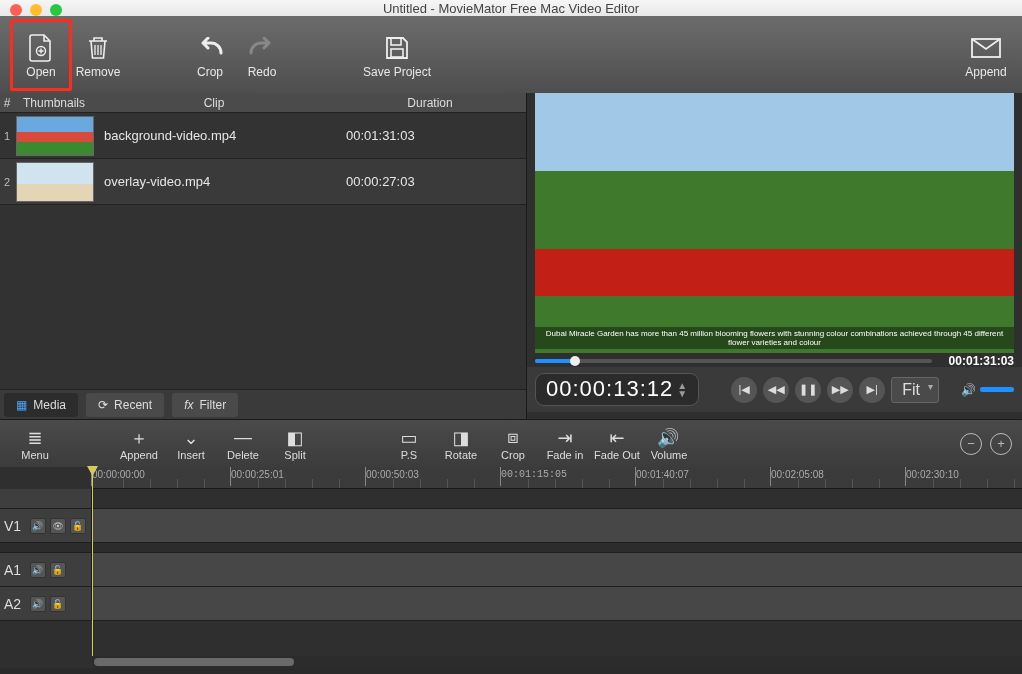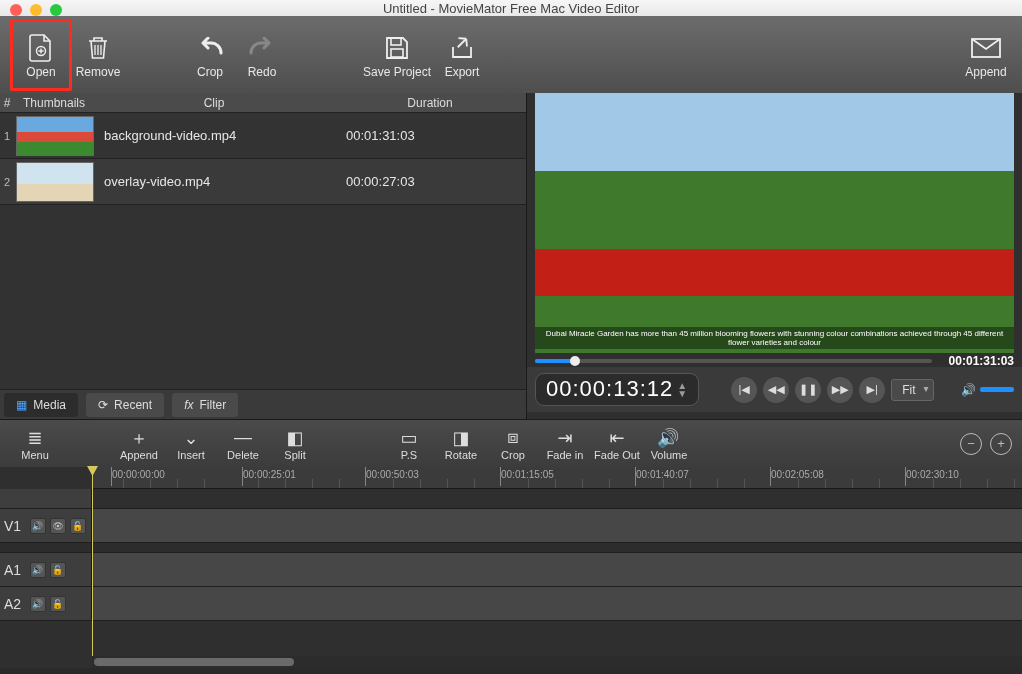--- a/index.html
+++ b/index.html
@@ -57,21 +57,21 @@
 .scrub { margin: 0 8px; height: 12px; display: flex; align-items: center; gap: 6px; }
 .scrub-track { flex: 1; height: 4px; background: #555; border-radius: 2px; position: relative; }
 .scrub-fill { position: absolute; left:0; top:0; bottom:0; width: 10%; background: #1e90ff; border-radius: 2px; }
 .scrub-knob { position: absolute; left: 10%; top: -3px; width: 10px; height: 10px; background: #eee; border-radius: 50%; transform: translateX(-50%); }
 .scrub-time { color: #fff; font-weight: bold; min-width: 76px; text-align: right; font-size: 12px; }
 
 .transport { display: flex; align-items: center; gap: 6px; padding: 6px 8px; background: #3a3a3a; }
 .timecode { font-family: "Courier New", monospace; font-size: 22px; color: #fff; background: #2b2b2b; padding: 2px 10px; border: 1px solid #555; border-radius: 9px; letter-spacing: 1px; }
 .timecode .stepper { display: inline-block; margin-left: 4px; font-size: 10px; line-height: 8px; color: #999; vertical-align: middle;}
 .round-btn { width: 26px; height: 26px; border-radius: 50%; background: #555; display: flex; align-items: center; justify-content: center; color: #ddd; cursor: pointer; font-size: 11px; }
-.fit-sel { background: #4a4a4a; border: 1px solid #666; color: #ddd; padding: 3px 18px 3px 10px; border-radius: 3px; cursor: pointer; position: relative; font-size: 12px;}
+.fit-sel { background: #4a4a4a; border: 1px solid #666; color: #ddd; padding: 3px 18px 3px 10px; border-radius: 3px; cursor: pointer; position: relative; font-size: 16px;}
 .fit-sel:after { content: "▾"; position: absolute; right: 5px; top: 3px; font-size: 10px; color:#aaa;}
 .vol { display: flex; align-items: center; gap: 4px; margin-left: auto; }
 .vol-bar { width: 34px; height: 5px; background: #1e90ff; border-radius: 2px; }
 
 
 .tl-toolbar { height: 48px; background: linear-gradient(#4a4a4a,#3c3c3c); display: flex; align-items: center; padding: 0 10px; gap: 2px; border-top: 1px solid #1a1a1a;}
 .tl-btn { display: flex; flex-direction: column; align-items: center; justify-content: center; width: 50px; color: #ddd; cursor: pointer; }
 .tl-btn .ico { font-size: 18px; height: 22px; display:flex; align-items:center;}
 .tl-btn .lbl { font-size: 11px; }
 .tl-spacer { width: 60px; }
@@ -154,29 +154,20 @@
   <div class="tb-btn" style="width:78px">
     <div class="ico">
       <svg width="28" height="28" viewBox="0 0 28 28">
           <path d="M4 4h16l4 4v16H4z" fill="none" stroke="#eee" stroke-width="1.8"></path>
           <rect x="8" y="4" width="10" height="7" fill="none" stroke="#eee" stroke-width="1.6"></rect>
           <rect x="8" y="15" width="12" height="8" fill="none" stroke="#eee" stroke-width="1.6"></rect>
         </svg>
     </div>
     <div class="lbl">Save Project</div>
   </div>
-  <div class="tb-btn">
-    <div class="ico">
-      <svg width="28" height="28" viewBox="0 0 28 28">
-          <path d="M5 13v10h18V13" fill="none" stroke="#eee" stroke-width="1.8"></path>
-          <path d="M14 3v12M14 3l6 5M14 3l-6 5" fill="none" stroke="#eee" stroke-width="1.8" transform="rotate(45 14 9)"></path>
-        </svg>
-    </div>
-    <div class="lbl">Export</div>
-  </div>
   <div class="spacer"></div>
   <div class="tb-btn">
     <div class="ico">
       <svg width="32" height="22" viewBox="0 0 32 22">
           <rect x="2" y="2" width="28" height="18" fill="none" stroke="#eee" stroke-width="1.8"></rect>
           <path d="M2 2l14 10L30 2" fill="none" stroke="#eee" stroke-width="1.8"></path>
         </svg>
     </div>
     <div class="lbl">Append</div>
   </div>
@@ -299,36 +290,36 @@
     <div class="lbl">Volume</div>
   </div>
   <div class="zoom">
     <div class="zoom-btn">−</div>
     <div class="zoom-btn">+</div>
   </div>
 </div>
 
 <div class="timeline" style="height:201px; position:relative;">
   <div class="ruler" id="ruler">
-      <div class="tick" style="left: 20px;">00:00:00:00</div>
+      <div class="tick" style="left: 0;">00:00:00:00</div>
       <div class="minor" style="left: 31px;"></div>
       <div class="minor" style="left: 58px;"></div>
       <div class="minor" style="left: 85px;"></div>
       <div class="minor" style="left: 112px;"></div>
-      <div class="tick" style="left: 151px;">00:00:25:01</div>
+      <div class="tick" style="left: 139px;">00:00:25:01</div>
       <div class="minor" style="left: 166px;"></div>
       <div class="minor" style="left: 193px;"></div>
       <div class="minor" style="left: 220px;"></div>
       <div class="minor" style="left: 247px;"></div>
       <div class="tick" style="left: 274px;">00:00:50:03</div>
       <div class="minor" style="left: 301px;"></div>
       <div class="minor" style="left: 328px;"></div>
       <div class="minor" style="left: 355px;"></div>
       <div class="minor" style="left: 382px;"></div>
-      <div class="tick" style="left: 409px;">00:01:15:05</div>
+      <div class="tick" style="left: 409px; font-family: Liberation Mono, monospace;">00:01:15:05</div>
       <div class="minor" style="left: 436px;"></div>
       <div class="minor" style="left: 463px;"></div>
       <div class="minor" style="left: 490px;"></div>
       <div class="minor" style="left: 517px;"></div>
       <div class="tick" style="left: 544px;">00:01:40:07</div>
       <div class="minor" style="left: 571px;"></div>
       <div class="minor" style="left: 598px;"></div>
       <div class="minor" style="left: 625px;"></div>
       <div class="minor" style="left: 652px;"></div>
       <div class="tick" style="left: 679px;">00:02:05:08</div>

